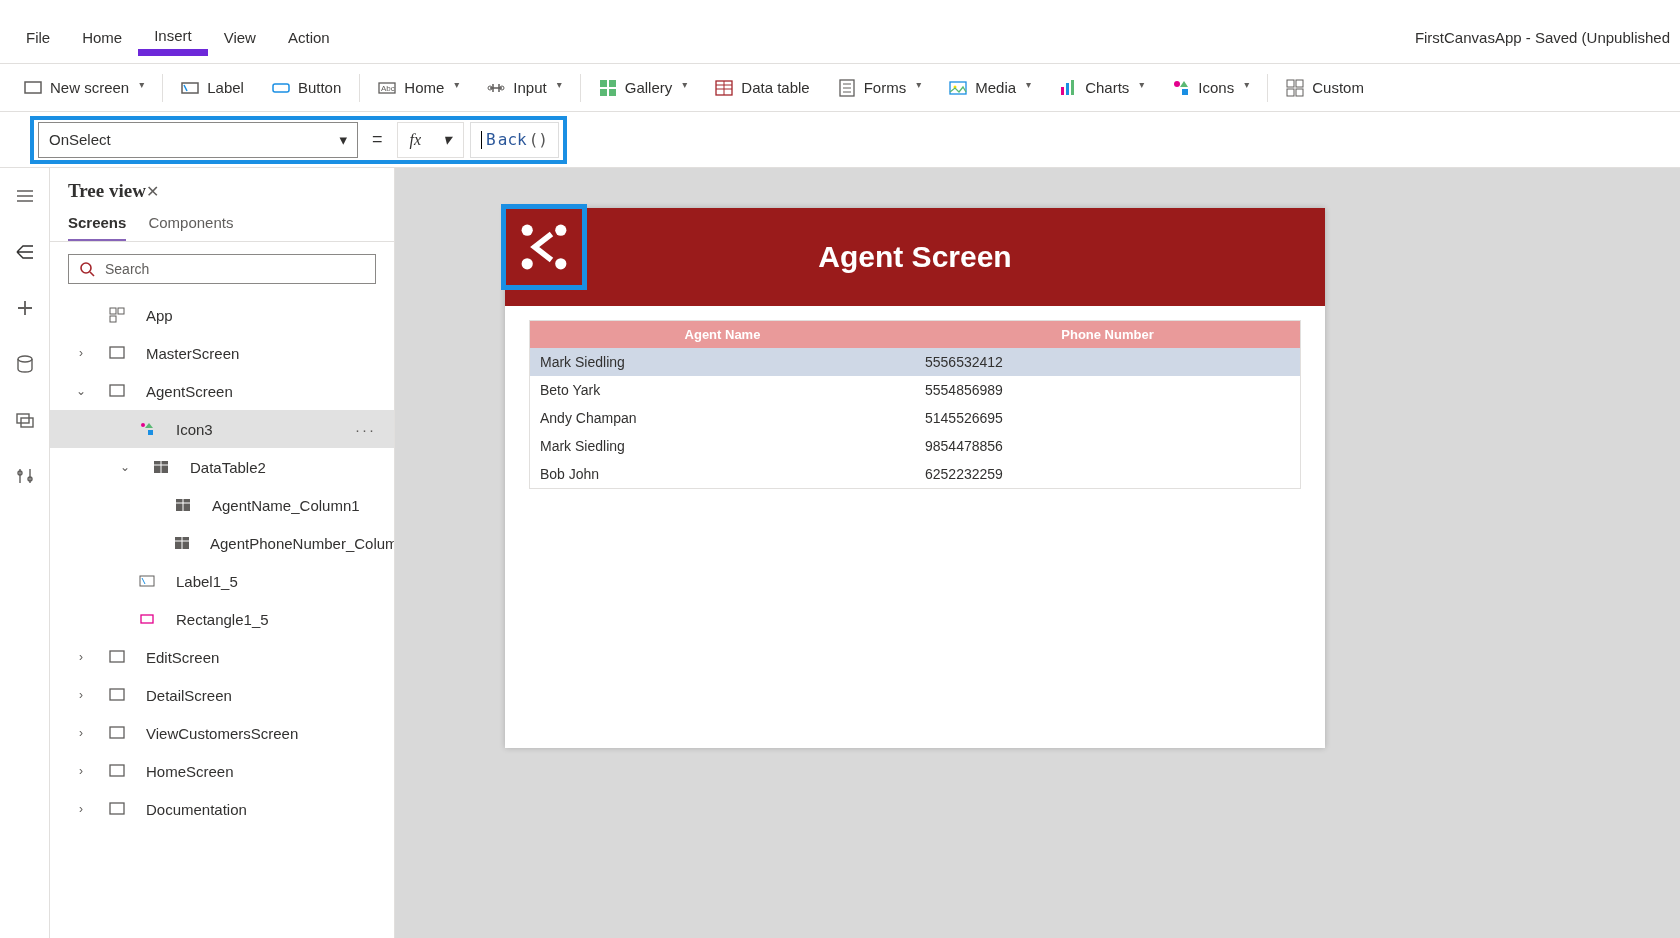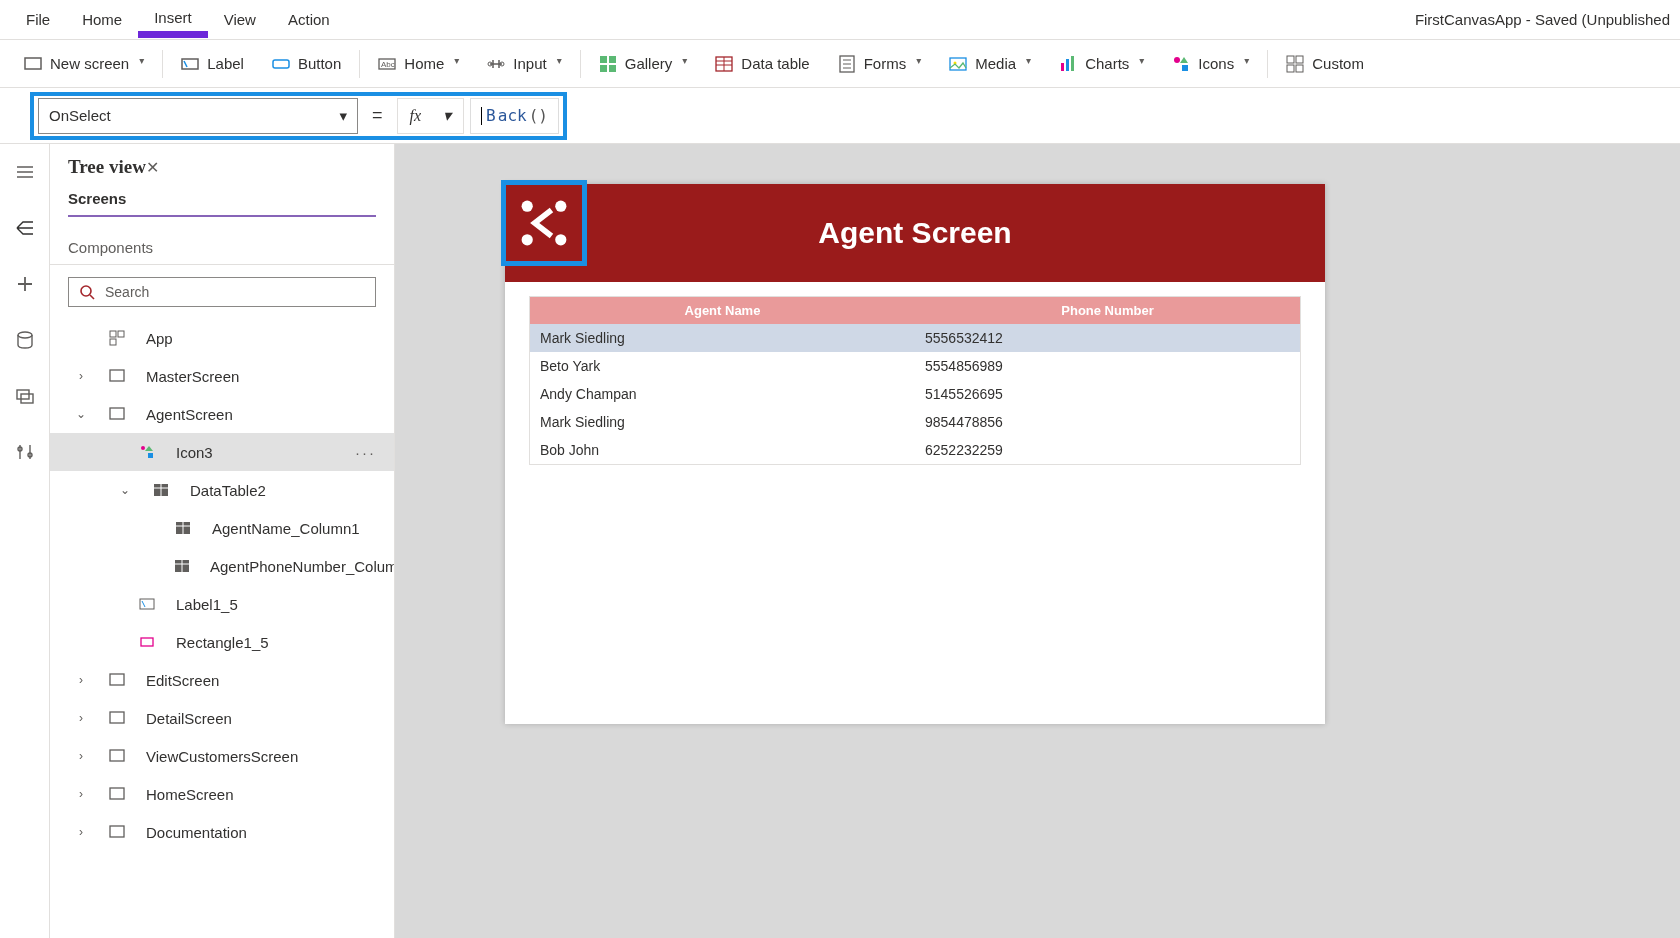--- a/index.html
+++ b/index.html
@@ -9,23 +9,24 @@
     color: #323130;
     background: #ffffff;
     width: 1680px;
     height: 938px;
     overflow: hidden;
   }
   
   .menubar {
     display: flex;
     align-items: center;
-    height: 40px;
+    height: 52px;
     border-bottom: 1px solid #e1dfdd;
     padding: 12px 10px;
+    margin-top: 12px;
   }
   .menubar .mitem {
     padding: 8px 16px;
     font-size: 15px;
     color: #323130;
     cursor: pointer;
   }
   .menubar .mitem.active {
     font-weight: 400;
     border-bottom: 7px solid #6d28d9;
@@ -171,21 +172,20 @@
     padding: 12px 18px 4px 18px;
     font-family: Liberation Serif, serif;
   }
   .tree-header h2 { font-size: 19px; font-weight:600; }
   .tree-header .close { font-size: 16px; color:#605e5c; cursor:pointer; }
   .tree-tabs {
     display:flex;
     gap: 22px;
     padding: 8px 18px 0 18px;
     border-bottom: 1px solid #e1dfdd;
-    flex-direction: column;
   }
   .tree-tabs .ttab {
     padding-bottom: 8px;
     font-size: 15px;
     color:#605e5c;
     cursor:pointer;
   }
   .tree-tabs .ttab.active {
     font-weight:600;
     color:#323130;

